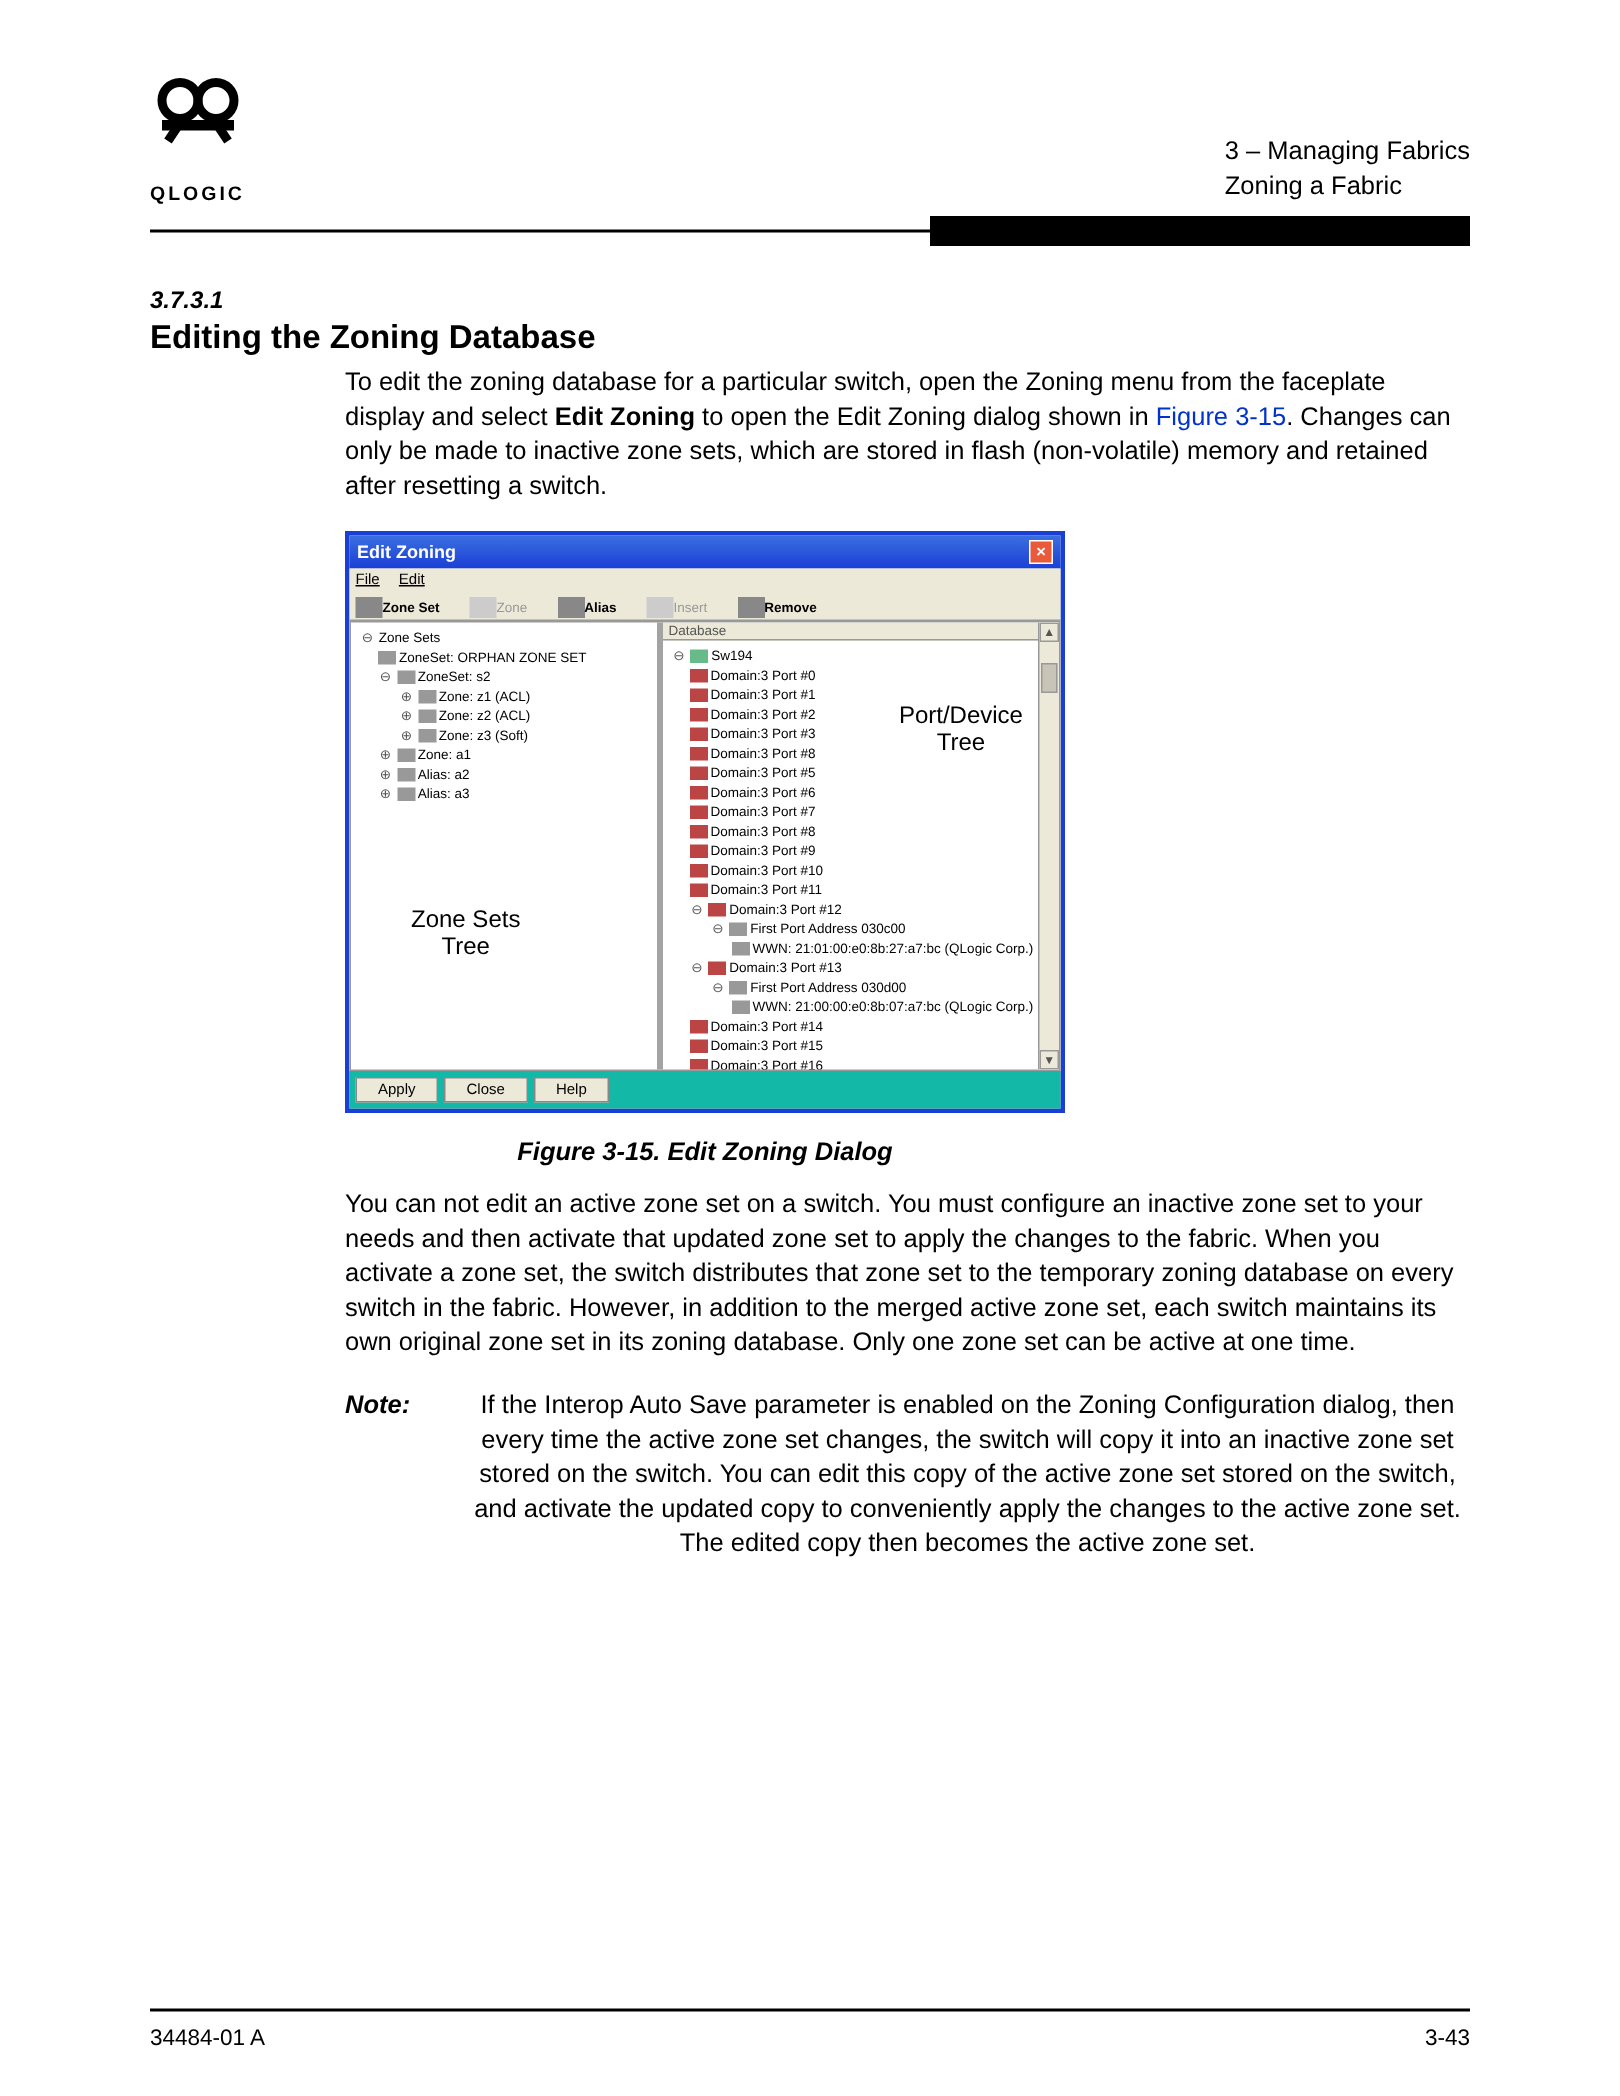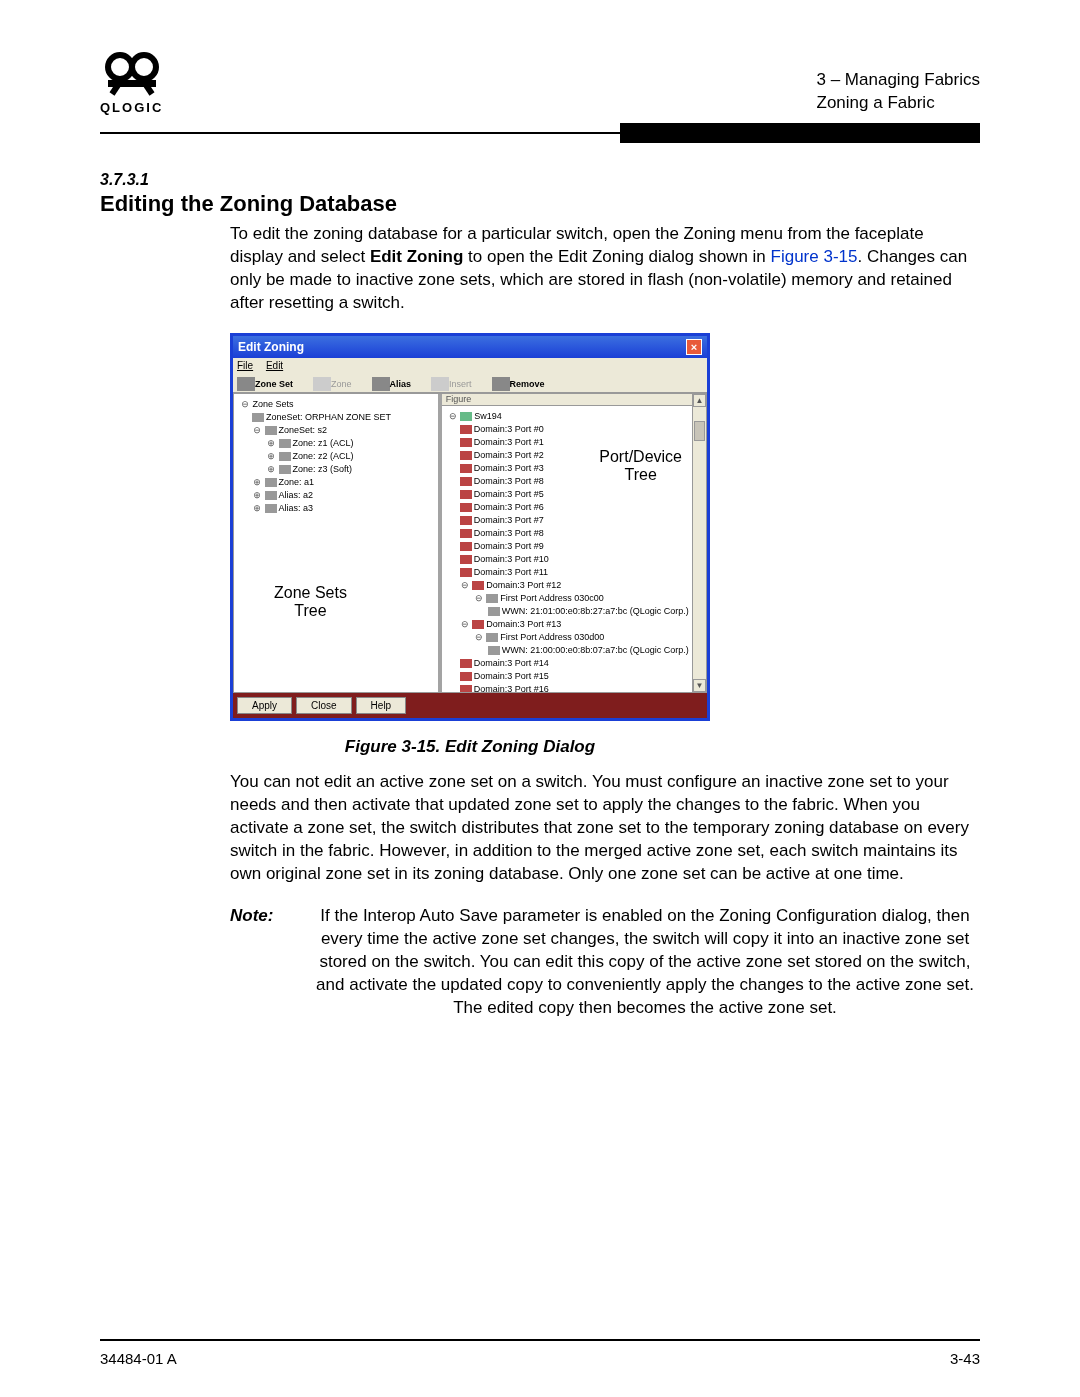--- a/index.html
+++ b/index.html
@@ -13,21 +13,21 @@
   }
   .page {
     padding: 50px 100px 0 100px;
   }
   .header {
     display: flex;
     justify-content: space-between;
     align-items: flex-end;
     margin-bottom: 8px;
   }
-  .logo-block { display: flex; flex-direction: column; align-items: center; }
+  .logo-block { display: flex; flex-direction: column; align-items: center; gap: 21px; }
   .logo-svg { width: 60px; height: 48px; }
   .logo-text { font-size: 13px; font-weight: bold; letter-spacing: 2px; margin-top: 2px; }
   .header-right { text-align: left; font-size: 17px; line-height: 1.35; }
   .header-rule-row { display: flex; align-items: center; }
   .rule-thin { border: none; border-top: 2px solid #000; flex: 1; }
   .rule-thick { height: 20px; background: #000; width: 360px; }
   .section-num { font-style: italic; font-weight: bold; font-size: 16px; margin-top: 28px; margin-left: 0; }
   .section-title { font-weight: bold; font-size: 22px; margin-top: 2px; }
   .body-text { font-size: 17px; line-height: 1.35; margin-left: 130px; margin-top: 6px; }
   .body-text .link { color: #0033cc; }
@@ -61,21 +61,21 @@
   .tree-row .glyph { display:inline-block; width:10px; text-align:center; color:#555; }
   .tree-row .ic { display:inline-block; width:12px; height:9px; background:#6b8; margin-right:2px; vertical-align:middle; }
   .tree-row .ic.card { background:#b44; }
   .tree-row .ic.grey { background:#999; }
   .tree-indent-1 { padding-left: 16px; }
   .tree-indent-2 { padding-left: 30px; }
   .tree-indent-3 { padding-left: 44px; }
   .pane-header-strip { position:absolute; top:0; left:0; right:14px; height:12px; background:#ece9d8; border-bottom:1px solid #999; font-size:9px; padding-left:4px; color:#555; }
   .pane-right-content { margin-top:12px; }
   .callout { position:absolute; font-family: Arial, sans-serif; font-size:16px; color:#000; text-align:center; line-height:1.15; background:transparent; }
-  .btnrow { background:#7f1d1d; padding:4px; display:flex; gap:4px; }
+  .btnrow { background:#14b8a6; padding:4px; display:flex; gap:4px; }
   .dlgbtn { background:#ece9d8; border:1px solid #888; padding:2px 14px; font-size:10px; }
 </style>
 </head>
 <body>
 
 <div class="page">
   <div class="header">
     <div class="logo-block">
       <svg class="logo-svg" viewBox="0 0 60 48">
         <circle cx="18" cy="17" r="12" fill="none" stroke="#000" stroke-width="6"></circle>
@@ -143,21 +143,21 @@
           <div class="tree-row tree-indent-2"><span class="glyph">⊕</span> <span class="ic grey"></span><span>Zone: z1 (ACL)</span></div>
           <div class="tree-row tree-indent-2"><span class="glyph">⊕</span> <span class="ic grey"></span><span>Zone: z2 (ACL)</span></div>
           <div class="tree-row tree-indent-2"><span class="glyph">⊕</span> <span class="ic grey"></span><span>Zone: z3 (Soft)</span></div>
           <div class="tree-row tree-indent-1"><span class="glyph">⊕</span> <span class="ic grey"></span><span>Zone: a1</span></div>
           <div class="tree-row tree-indent-1"><span class="glyph">⊕</span> <span class="ic grey"></span><span>Alias: a2</span></div>
           <div class="tree-row tree-indent-1"><span class="glyph">⊕</span> <span class="ic grey"></span><span>Alias: a3</span></div>
           <div class="callout" style="left:40px; top:190px; white-space:pre;">Zone Sets
 Tree</div>
         </div>
         <div class="pane-right">
-          <div class="pane-header-strip">Figure</div>
+          <div class="pane-header-strip">Database</div>
           <div class="pane-right-content">
             <div class="tree-row"><span class="glyph">⊖</span> <span class="ic"></span><span>Sw194</span></div>
             <div class="tree-row tree-indent-1"><span class="ic card"></span><span>Domain:3 Port #0</span></div>
             <div class="tree-row tree-indent-1"><span class="ic card"></span><span>Domain:3 Port #1</span></div>
             <div class="tree-row tree-indent-1"><span class="ic card"></span><span>Domain:3 Port #2</span></div>
             <div class="tree-row tree-indent-1"><span class="ic card"></span><span>Domain:3 Port #3</span></div>
             <div class="tree-row tree-indent-1"><span class="ic card"></span><span>Domain:3 Port #8</span></div>
             <div class="tree-row tree-indent-1"><span class="ic card"></span><span>Domain:3 Port #5</span></div>
             <div class="tree-row tree-indent-1"><span class="ic card"></span><span>Domain:3 Port #6</span></div>
             <div class="tree-row tree-indent-1"><span class="ic card"></span><span>Domain:3 Port #7</span></div>

